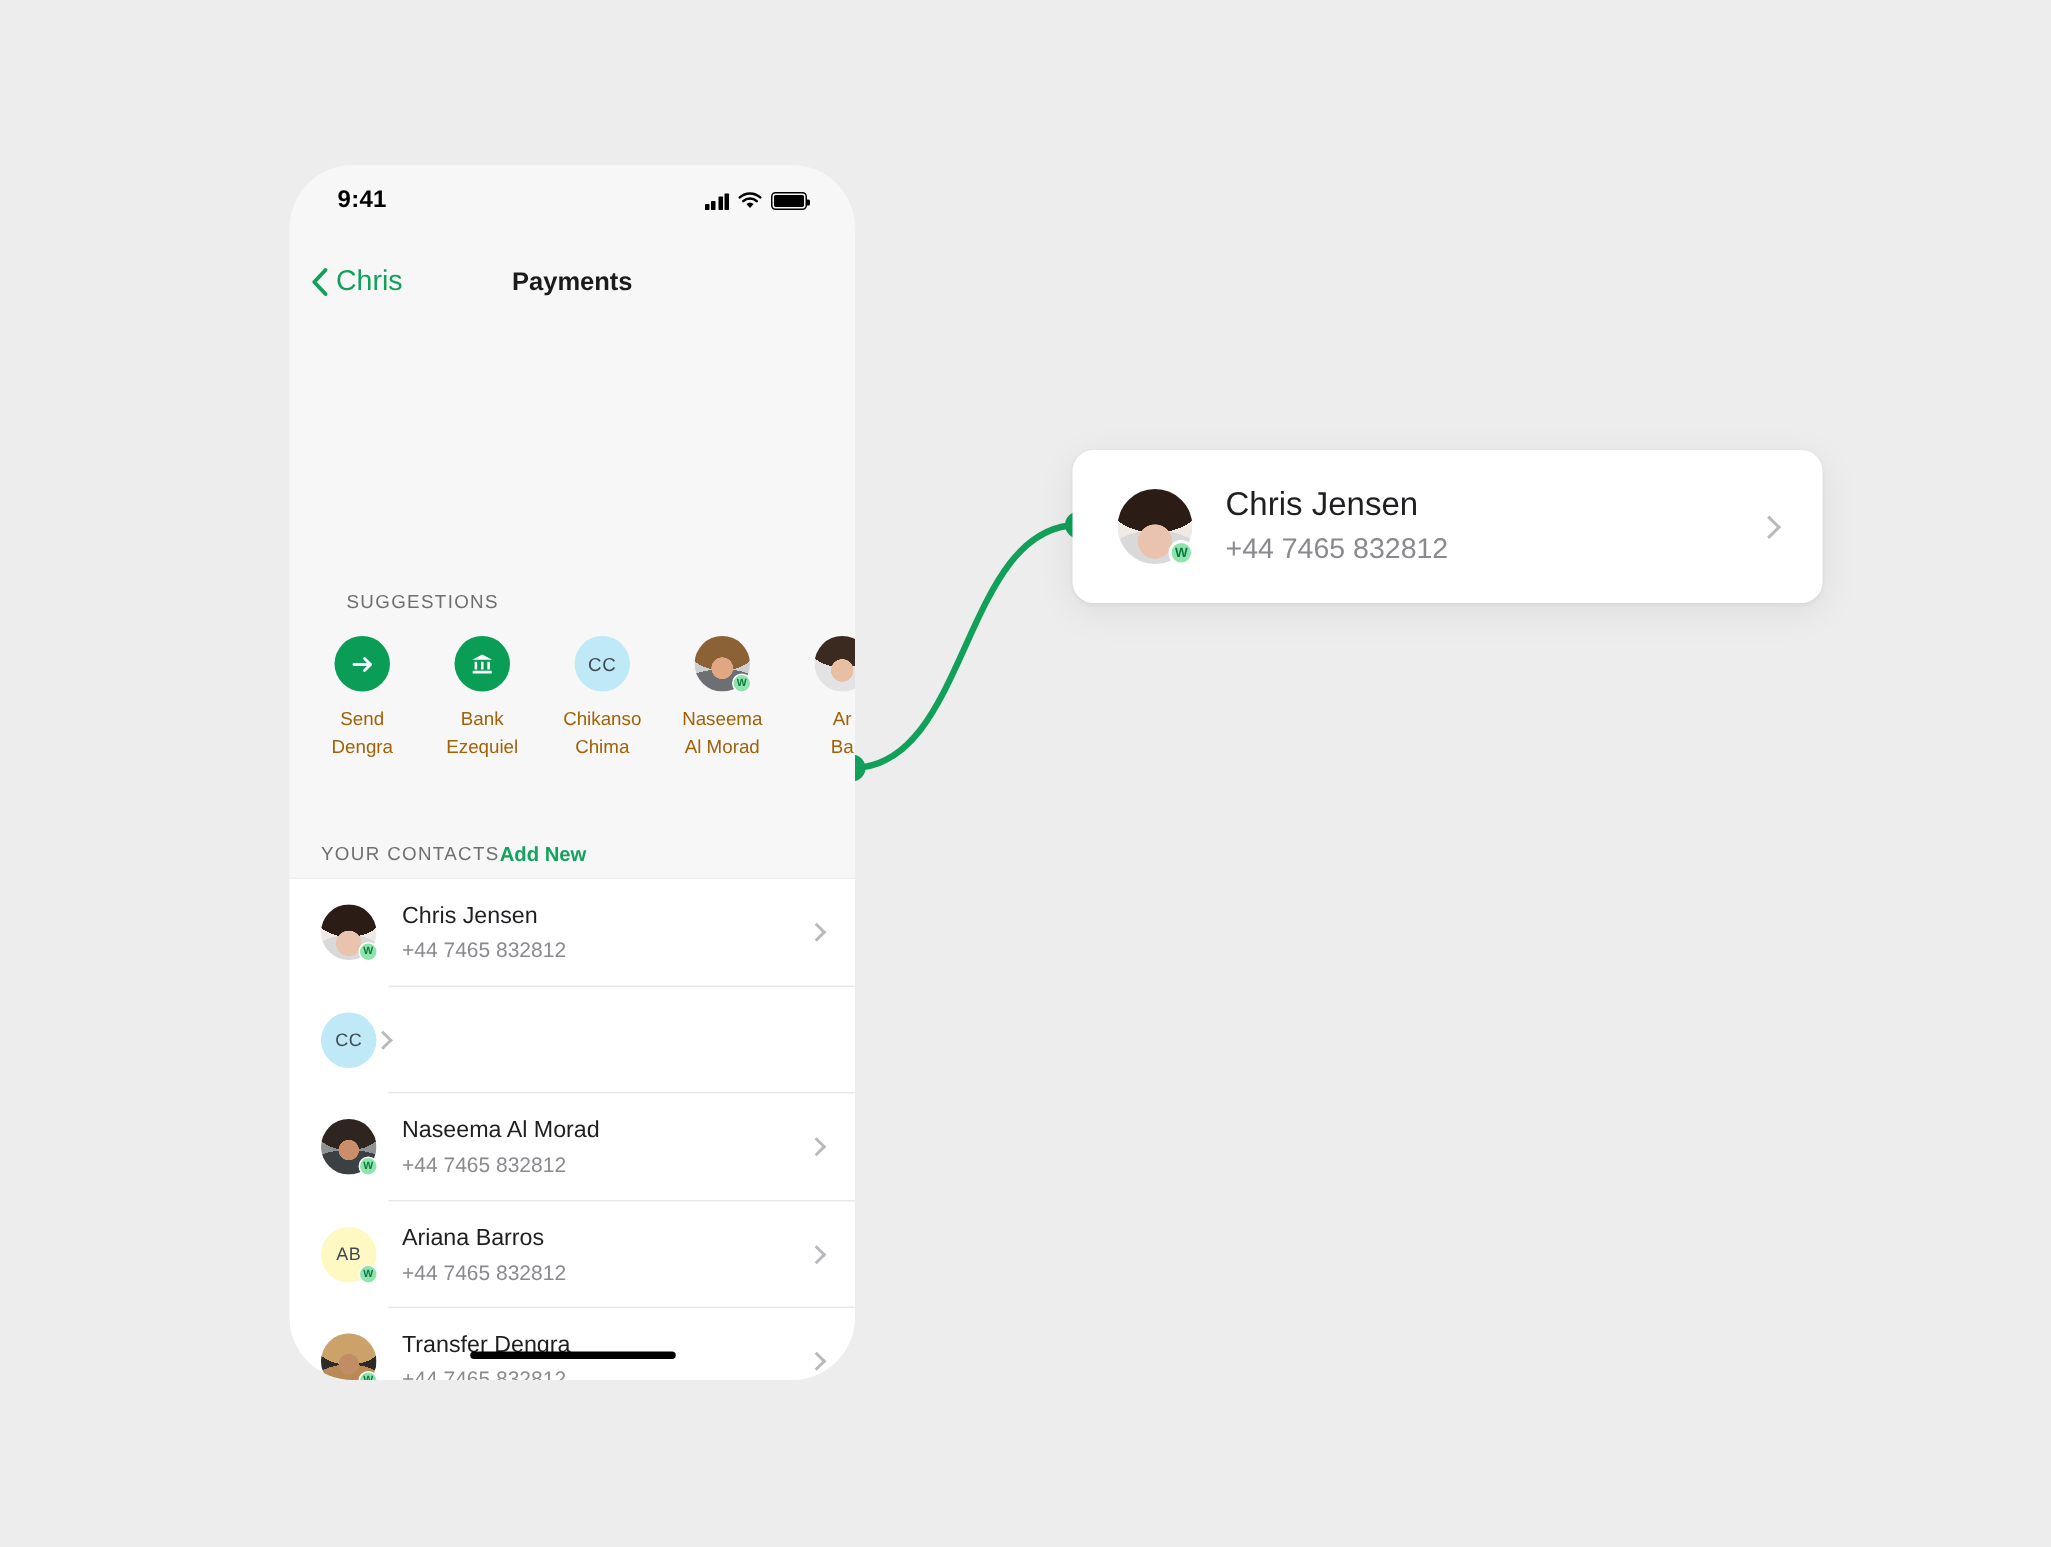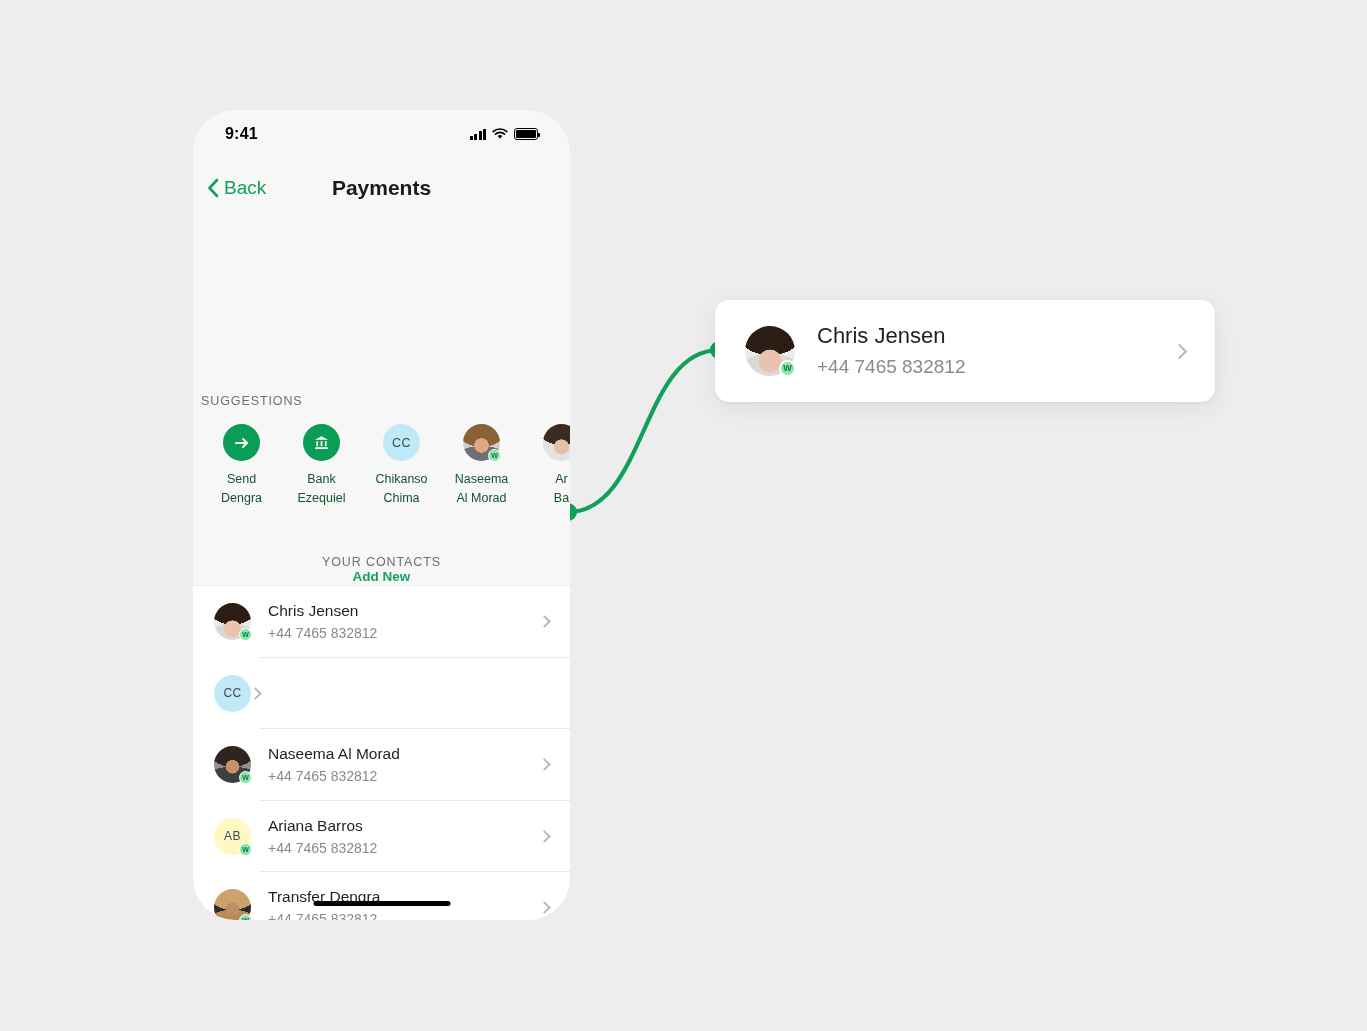--- a/index.html
+++ b/index.html
@@ -36,50 +36,50 @@
   .batt::after { content:""; position:absolute; right:-3.2px; top:3.6px; width:2px; height:4.5px; background:#000; border-radius:0 1px 1px 0; }
   .batt span { display:block; height:100%; background:#000; border-radius:1.2px; }
 
   
   .navbar { position: absolute; top: 56px; left: 0; width: 100%; height: 44px; }
   .back { position:absolute; left:14px; top:50%; transform:translateY(-50%);
           display:flex; align-items:center; gap:5px; color:#13a05c;
           font-size:19px; cursor:pointer; background:none; border:none;
           font-family:"Liberation Sans", sans-serif; }
   .nav-title { position:absolute; left:50%; top:50%; transform:translate(-50%,-50%);
-               font-size:21px; font-weight:bold; color:#1b1b1b; white-space:nowrap; }
+               font-size:17px; font-weight:bold; color:#1b1b1b; white-space:nowrap; }
 
   
   .searchbar { position:absolute; left:21px; top:218px; width:336px; height:34px;
                background:#e6e6e6; border-radius:9px; display:flex; align-items:center;
                padding:0 12px; gap:10px; }
   .search-input { border:none; background:transparent; outline:none; font-size:14.5px;
                   color:#3a3a3a; width:100%; font-family:"Liberation Sans", sans-serif; }
   .search-input::placeholder { color:#8e8e93; }
 
   
   .sect-label { font-size:12.5px; color:#6f6f72; letter-spacing:.9px; }
-  .suggest-label { position:absolute; left:8px; top:284px;text-align:right; }
+  .suggest-label { position:absolute; left:38px; top:284px;text-align:right; }
 
   
   .suggestions { position:absolute; left:21px; top:314px; width:356px;
                  display:flex; gap:25px; overflow:hidden; }
   .sugg { width:55px; flex:0 0 55px; display:flex; flex-direction:column;
           align-items:center; cursor:pointer; }
   .sugg-av { width:37px; height:37px; border-radius:50%; position:relative;
              display:flex; align-items:center; justify-content:center;
              overflow:visible; flex:0 0 37px; }
   .sugg-av.green { background:#0a9d55; }
   .sugg-name { margin-top:9px; text-align:center; font-size:12.5px;
-               line-height:1.55; color:#14532d; }
+               line-height:1.55; color:#a16207; }
 
   
   .contacts-head { position:absolute; left:0; top:443px; width:100%; height:32px;
-                   display:flex; align-items:center; justify-content:center;
-                   padding:0 21px;flex-direction:column; }
+                   display:flex; align-items:center; justify-content:flex-start;
+                   padding:0 21px; }
   .add-new { font-size:13.5px; color:#14a35e; font-weight:bold; cursor:pointer; }
 
   
   .contact-list { position:absolute; left:0; top:475px; width:100%;
                   background:#fff; border-top:1px solid #eee; }
   .c-row { position:relative; display:flex; align-items:center; height:71.5px;
            padding:0 21px; cursor:pointer; }
   .c-row::after { content:""; position:absolute; left:66px; right:0; bottom:0;
                   height:1px; background:#e9e9e9; }
   .c-row:last-child::after { display:none; }
@@ -183,21 +183,21 @@
             <span></span>
           </span>
       </div>
     </div>
 
     <div class="navbar">
       <button class="back">
         <svg width="12" height="20" viewBox="0 0 12 20">
           <path d="M10 2 L2.5 10 L10 18" fill="none" stroke="#13a05c" stroke-width="2.6" stroke-linecap="round" stroke-linejoin="round"></path>
         </svg>
-        <span>Back</span>
+        <span>Chris</span>
       </button>
       <div class="nav-title">Payments</div>
     </div>
 
 
     <div class="sect-label suggest-label">SUGGESTIONS</div>
 
     <div class="suggestions">
 
       <div class="sugg">

